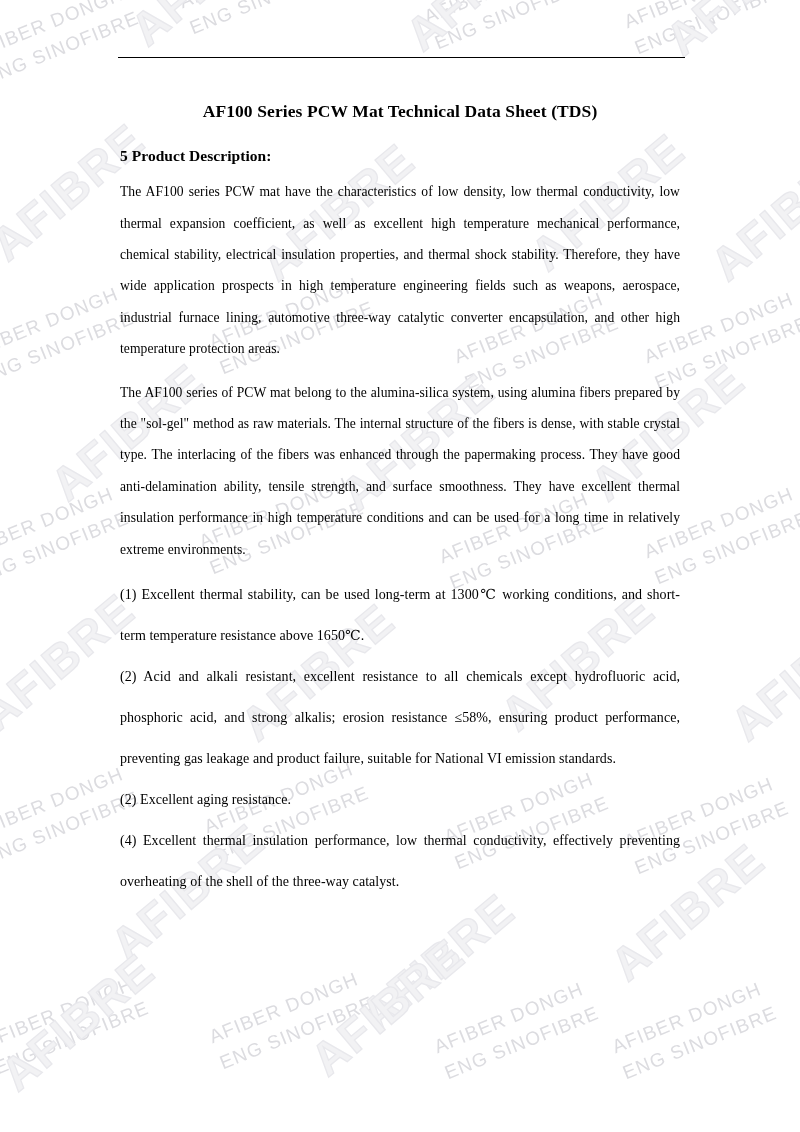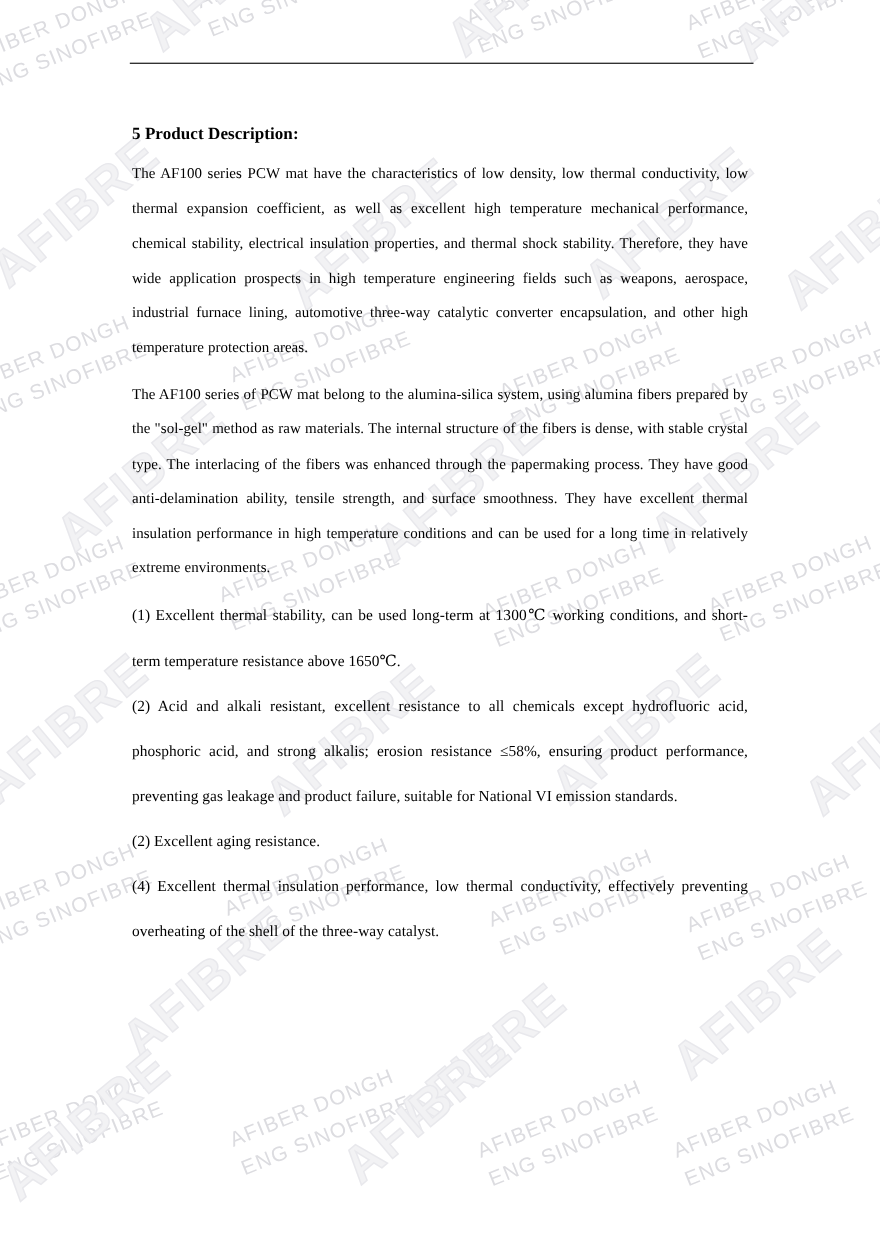--- a/index.html
+++ b/index.html
@@ -227,20 +227,21 @@
       <div class="wm wm-logo" style="left: -10px; top: 1060px; transform: rotate(-40deg); -webkit-text-stroke-color: rgb(232, 232, 236);">AFIBRE</div>
       <div class="wm wm-logo" style="left: 300px; top: 1045px; transform: rotate(-40deg); -webkit-text-stroke-color: rgb(232, 232, 236);">AFIBRE</div>
     </div>
 
   <div id="content">
 
     <div class="top-rule"></div>
 
     <div class="doc-body">
 
+      <h1 class="doc-title">AF100 Series PCW Mat Technical Data Sheet (TDS)</h1>
 
 
       <h2 class="section-head gap-before-head">5 Product Description:</h2>
       <p class="para">The AF100 series PCW mat have the characteristics of low density, low thermal conductivity, low thermal expansion coefficient, as well as excellent high temperature mechanical performance, chemical stability, electrical insulation properties, and thermal shock stability. Therefore, they have wide application prospects in high temperature engineering fields such as weapons, aerospace, industrial furnace lining, automotive three-way catalytic converter encapsulation, and other high temperature protection areas.</p>
       <p class="para gap-after-para">The AF100 series of PCW mat belong to the alumina-silica system, using alumina fibers prepared by the "sol-gel" method as raw materials. The internal structure of the fibers is dense, with stable crystal type. The interlacing of the fibers was enhanced through the papermaking process. They have good anti-delamination ability, tensile strength, and surface smoothness. They have excellent thermal insulation performance in high temperature conditions and can be used for a long time in relatively extreme environments.</p>
 
 
       <p class="feature-line">(1) Excellent thermal stability, can be used long-term at 1300℃ working conditions, and short-term temperature resistance above 1650℃.</p>
       <p class="feature-line">(2) Acid and alkali resistant, excellent resistance to all chemicals except hydrofluoric acid, phosphoric acid, and strong alkalis; erosion resistance ≤58%, ensuring product performance, preventing gas leakage and product failure, suitable for National VI emission standards.</p>
       <p class="feature-line nojust">(2) Excellent aging resistance.</p>

